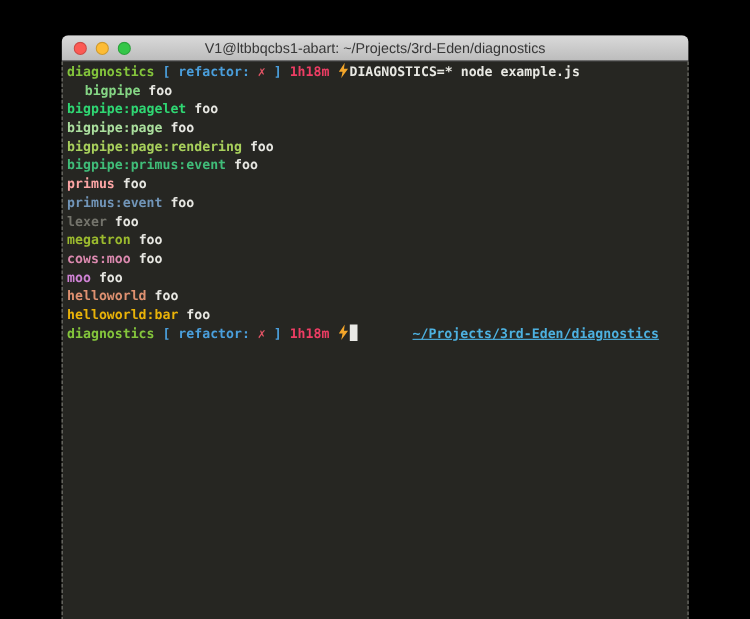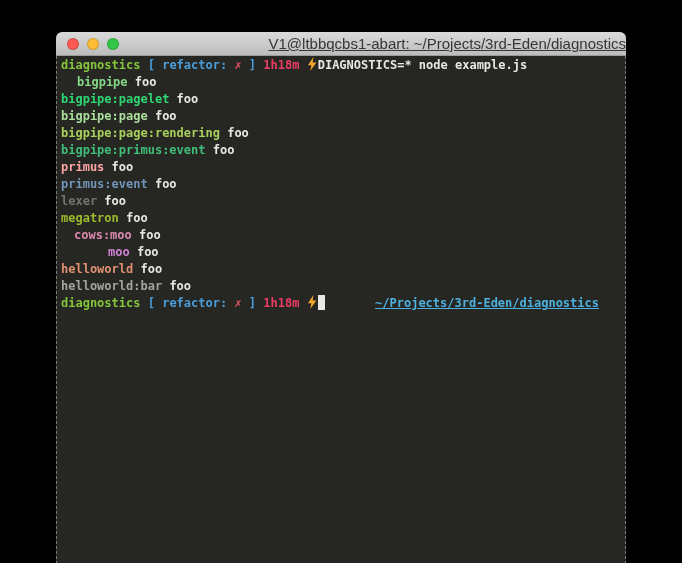--- a/index.html
+++ b/index.html
@@ -17,22 +17,22 @@
     border-bottom:1px solid #9b9b9b;box-sizing:border-box;
   }
   .traffic{
     position:absolute;left:11px;top:6px;display:flex;gap:8px;
   }
   .light{
     width:12px;height:12px;border-radius:50%;padding:0;border:1px solid rgba(0,0,0,.18);
     box-sizing:border-box;display:block;
   }
   .title{
-    text-align:right;font-size:15px;line-height:23px;color:#373737;
-    white-space:nowrap;overflow:hidden;text-decoration:underline;
+    text-align:center;font-size:13px;line-height:23px;color:#373737;
+    white-space:nowrap;overflow:hidden;
   }
   .terminal{
     width:570px;height:538px;box-sizing:border-box;
     padding:1px 4px 0 4px;
     border:1px dashed #7c7c76;border-top:none;
     font-family:"DejaVu Sans Mono","DejaVu Sans",monospace;
     font-size:12px;font-weight:700;line-height:17px;
     overflow:hidden;
   }
   .line{white-space:pre;position:relative;height:17px;}
@@ -58,21 +58,21 @@
         </svg><span style="color: rgb(232, 232, 227);">DIAGNOSTICS=* node example.js</span></div>
       <div class="line"><span style="color: rgb(133, 214, 133); padding-left: 16px;">bigpipe </span><span style="color: rgb(232, 232, 227);">foo</span></div>
       <div class="line"><span style="color: rgb(47, 215, 115);">bigpipe:pagelet </span><span style="color: rgb(232, 232, 227);">foo</span></div>
       <div class="line"><span style="color: rgb(171, 223, 158);">bigpipe:page </span><span style="color: rgb(232, 232, 227);">foo</span></div>
       <div class="line"><span style="color: rgb(168, 208, 92);">bigpipe:page:rendering </span><span style="color: rgb(232, 232, 227);">foo</span></div>
       <div class="line"><span style="color: rgb(64, 189, 121);">bigpipe:primus:event </span><span style="color: rgb(232, 232, 227);">foo</span></div>
       <div class="line"><span style="color: #fca5a5;">primus </span><span style="color: rgb(232, 232, 227);">foo</span></div>
       <div class="line"><span style="color: rgb(113, 149, 184);">primus:event </span><span style="color: rgb(232, 232, 227);">foo</span></div>
       <div class="line"><span style="color: rgb(116, 116, 108);">lexer </span><span style="color: rgb(232, 232, 227);">foo</span></div>
       <div class="line"><span style="color: rgb(156, 187, 46); text-align: center;">megatron </span><span style="color: rgb(232, 232, 227);">foo</span></div>
-      <div class="line"><span style="color: rgb(219, 137, 175); margin-left: 13px;">cows:moo </span><span style="color: rgb(232, 232, 227);">foo</span></div>
-      <div class="line"><span style="color: rgb(208, 131, 214); margin-left: 47px;">moo </span><span style="color: rgb(232, 232, 227);">foo</span></div>
+      <div class="line"><span style="color: rgb(219, 137, 175);">cows:moo </span><span style="color: rgb(232, 232, 227);">foo</span></div>
+      <div class="line"><span style="color: rgb(208, 131, 214);">moo </span><span style="color: rgb(232, 232, 227);">foo</span></div>
       <div class="line"><span style="color: rgb(223, 145, 113);">helloworld </span><span style="color: rgb(232, 232, 227);">foo</span></div>
-      <div class="line"><span style="color: #a3a3a3;">helloworld:bar </span><span style="color: rgb(232, 232, 227);">foo</span></div>
+      <div class="line"><span style="color: #eab308;">helloworld:bar </span><span style="color: rgb(232, 232, 227);">foo</span></div>
       <div class="line"><span style="color: rgb(132, 197, 60);">diagnostics </span><span style="color: rgb(74, 158, 219);">[ refactor: </span><span style="color: rgb(226, 84, 101);">✗</span><span style="color: rgb(74, 158, 219);"> ] </span><span style="color: rgb(237, 61, 100);">1h18m </span><svg class="bolt" viewBox="0 0 10 14">
           <polygon points="6.4,0 1,8.2 4.4,8.2 3.2,14 9.4,5.6 5.7,5.6" fill="#f4a62a"></polygon>
         </svg><span class="cursor" style="background: rgb(233, 233, 230);"></span><span class="right" style="color: rgb(77, 177, 224);">~/Projects/3rd-Eden/diagnostics</span></div>
     </div>
 </div>
 
 </body></html>

